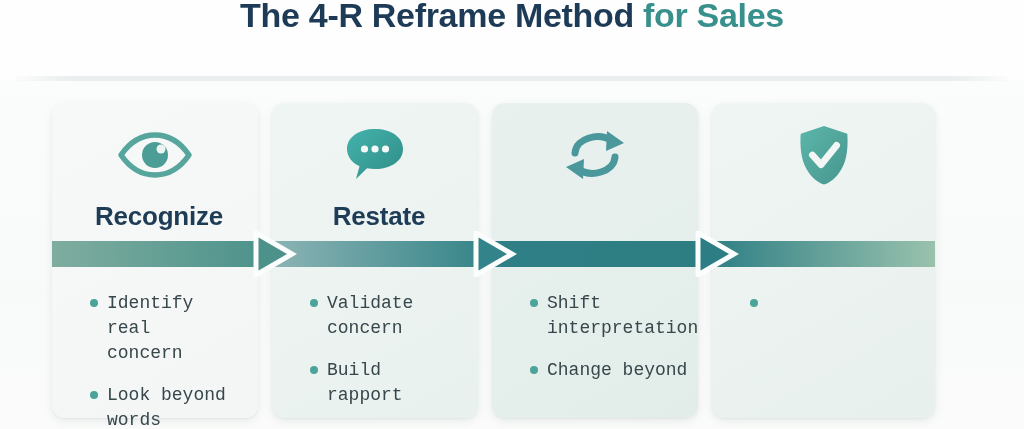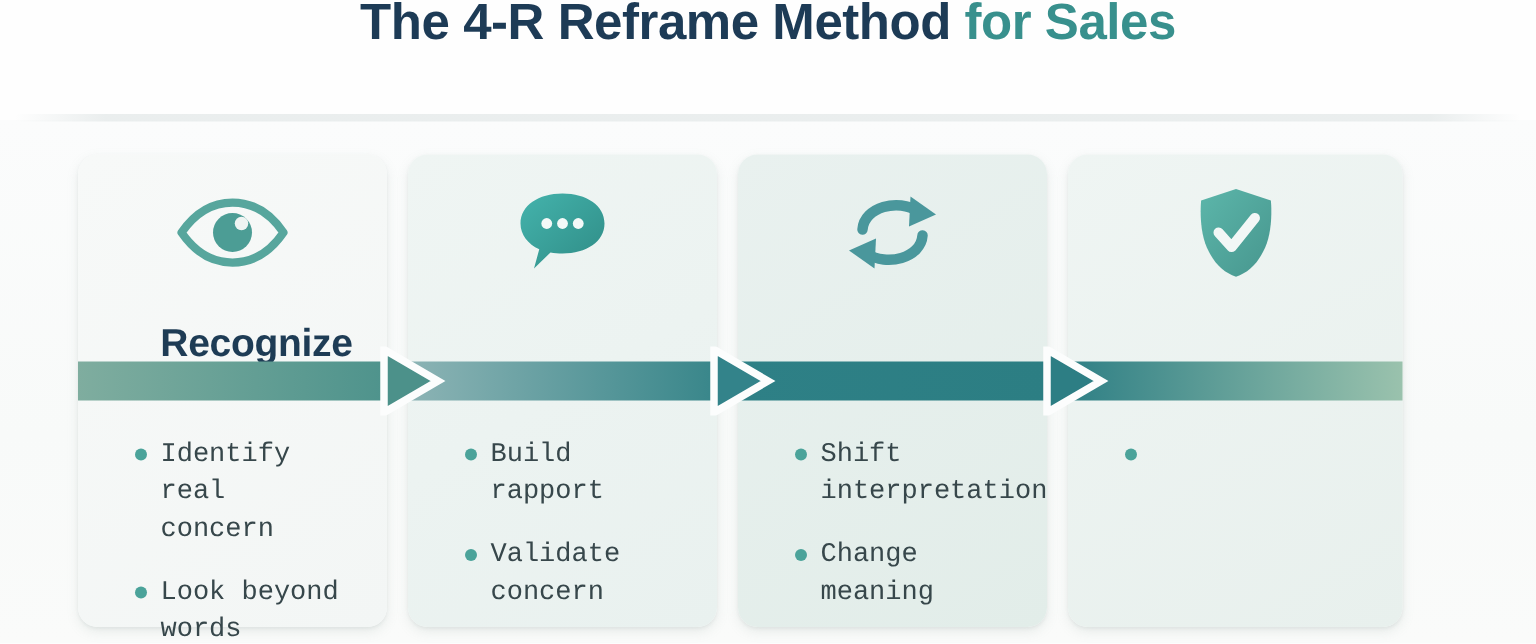--- a/index.html
+++ b/index.html
@@ -18,21 +18,21 @@
 
   .card{position:absolute;top:103px;height:315px;width:206px;border-radius:13px;
     box-shadow:0 3px 8px rgba(140,160,155,.16), 0 1px 2px rgba(140,160,155,.12);}
   .card-1{left:52px;background:linear-gradient(150deg,#f7f9f8 0%,#f3f6f5 100%);}
   .card-2{left:272px;background:linear-gradient(150deg,#eff5f3 0%,#e9f1ef 100%);}
   .card-3{left:492px;background:linear-gradient(150deg,#e9f1ef 0%,#e2ede9 100%);}
   .card-4{left:712px;width:223px;background:linear-gradient(150deg,#eff5f3 0%,#e8f0ed 100%);}
 
   .card-icon{position:absolute;top:16px;left:0;right:0;height:72px;
     display:flex;align-items:center;justify-content:center;}
-  .card-title{position:absolute;top:94px;left:0;width:100%;margin:16px;text-align:center;
+  .card-title{position:absolute;top:94px;left:0;width:100%;margin:4px;text-align:center;
     font-size:26px;font-weight:bold;color:#1e3c55;letter-spacing:-.2px;}
 
   .card-bullets{position:absolute;top:176px;left:26px;right:2px;margin:12px;padding:0;list-style:none;font-family:Liberation Mono, monospace;}
   .card-1 .card-bullets{right:20px;}
   .card-3 .card-bullets{right:-2px;}
   .bullet{display:flex;gap:9px;margin-bottom:17px;
     font-size:18px;line-height:25px;color:#37474b;}
   .dot{flex:none;width:8px;height:8px;border-radius:50%;background:#4ba39a;margin-top:8px;}
 
   .flow-arrow{position:absolute;left:0;top:231px;width:1024px;height:46px;z-index:5;}
@@ -74,49 +74,50 @@
           <stop offset="0" stop-color="#44b3ac"></stop>
             <stop offset="1" stop-color="#2f8c86"></stop>
         </linearGradient>
       </defs>
       <path d="M32 3 C48 3 60 11 60 23 C60 35 48 43 32 43 C29.2 43 26.5 42.8 24 42.3 L13 53 L16.5 40.2 C9 36.8 4 30.5 4 23 C4 11 16 3 32 3 Z" fill="url(#gBubble)"></path>
       <circle cx="21.5" cy="23" r="3.6" fill="#f4f9f8"></circle>
       <circle cx="32" cy="23" r="3.6" fill="#f4f9f8"></circle>
       <circle cx="42.5" cy="23" r="3.6" fill="#f4f9f8"></circle>
     </svg>
   </div>
+  <h2 class="card-title">Restate</h2>
   <ul class="card-bullets">
     <li class="bullet">
         <span class="dot"></span>
-        <span>Build rapport</span>
+        <span>Validate concern</span>
       </li>
     <li class="bullet">
         <span class="dot"></span>
-        <span>Validate concern</span>
+        <span>Build rapport</span>
       </li>
   </ul>
 </div>
 
 <div class="card card-3">
   <div class="card-icon">
     <svg width="64" height="54" viewBox="0 0 64 54">
       <path d="M12 25 C13 10 36 4 49 13" fill="none" stroke="#4a979c" stroke-width="7" stroke-linecap="round"></path>
       <polygon points="44,3 61,15 43,23" fill="#4a979c"></polygon>
       <path d="M52 29 C51 44 28 50 15 41" fill="none" stroke="#4a979c" stroke-width="7" stroke-linecap="round"></path>
       <polygon points="20,51 3,39 21,31" fill="#4a979c"></polygon>
     </svg>
   </div>
   <ul class="card-bullets">
     <li class="bullet">
         <span class="dot"></span>
         <span>Shift interpretation</span>
       </li>
     <li class="bullet">
         <span class="dot"></span>
-        <span>Change meaning</span>
+        <span>Change beyond</span>
       </li>
   </ul>
 </div>
 
 <div class="card card-4">
   <div class="card-icon">
     <svg width="62" height="66" viewBox="0 0 64 66">
       <defs>
         <linearGradient id="gShield" x1="0" y1="0" x2="1" y2="1">
           <stop offset="0" stop-color="#5cb6aa"></stop>

